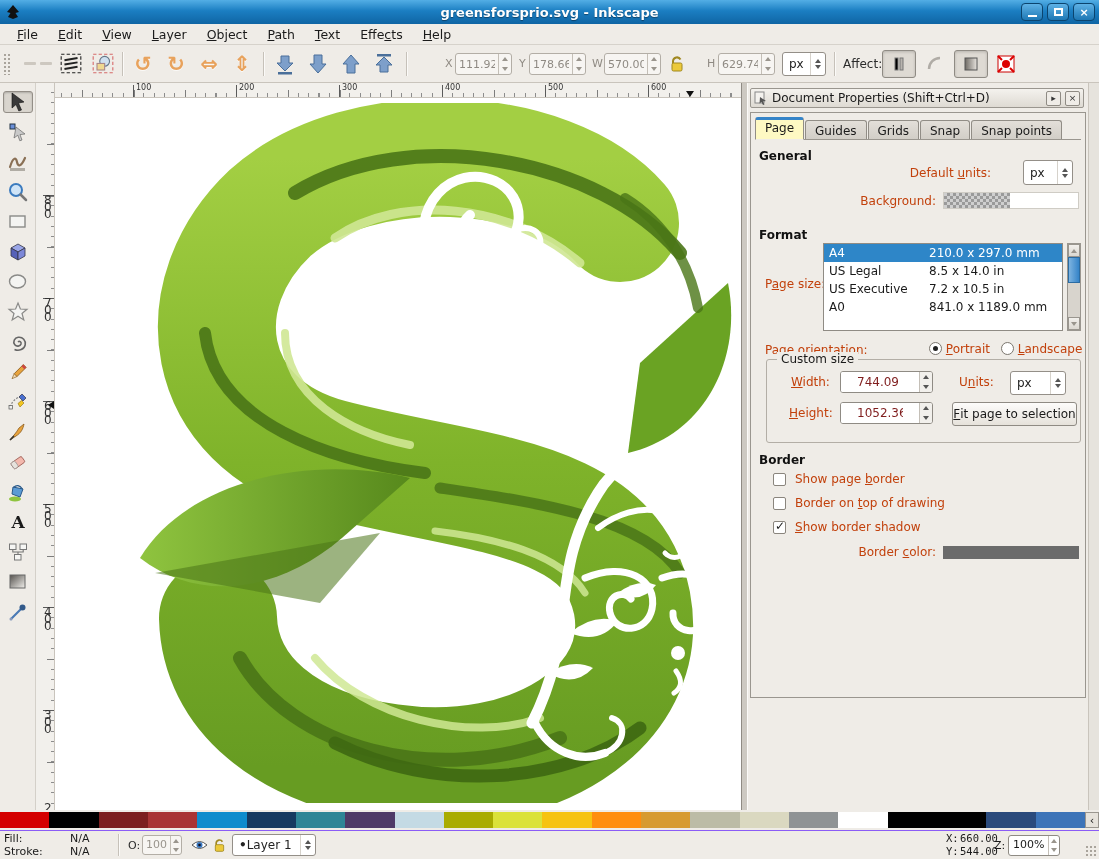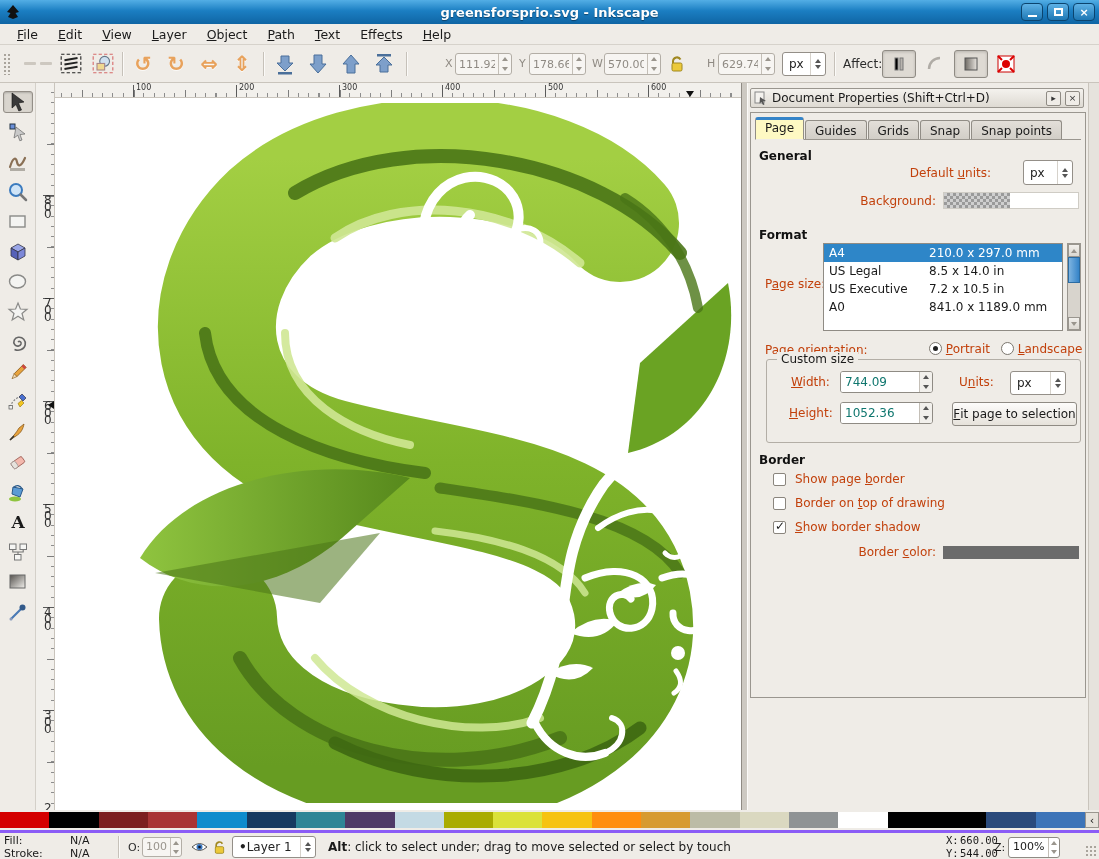--- a/index.html
+++ b/index.html
@@ -115,38 +115,38 @@
   .pslist-sb { position:absolute; left:316px; top:130px; width:14px; height:88px; border:1px solid #9a968f; background:#d8d4cd; }
   .sb-btn { position:absolute; left:0; width:12px; height:13px; background:linear-gradient(#f2f0ec,#dcd8d1); border:1px solid #9a968f; display:flex; align-items:center; justify-content:center; }
   .sb-thumb { position:absolute; left:0; top:13px; width:12px; height:26px; background:linear-gradient(90deg,#7db3e0,#3584c8); border:1px solid #2b6ca3; }
 
   .radio { width:13px; height:13px; border:1px solid #7b766e; border-radius:50%; background:#fff; display:inline-block; position:relative; vertical-align:-2px; }
   .radio.on::after { content:""; position:absolute; left:3px; top:3px; width:5px; height:5px; border-radius:50%; background:#222; }
 
   .groupbox { position:absolute; left:15px; top:246px; width:315px; height:84px; border:1px solid #b3aea6; border-radius:3px; }
   .groupbox .legend { position:absolute; top:-8px; left:10px; background:#efece7; padding:0 4px; font-size:12px; }
   .entry { position:absolute; display:flex; height:22px; border:1px solid #8f8b84; border-radius:3px; background:#fff; overflow:hidden; }
-  .entry input { border:none; outline:none; background:#fff; font-family:"DejaVu Sans", sans-serif; font-size:12px; padding:0 4px; width:78px; color:#0f766e; }
+  .entry input { border:none; outline:none; background:#fff; font-family:"DejaVu Sans", sans-serif; font-size:12px; padding:0 16px; width:78px; color:#7f1d1d; }
   .entry .spincol { border-left:1px solid #c4bfb7; background:#f2f0ec; }
   .entry .tri-up { border-bottom-color:#555; } .entry .tri-dn { border-top-color:#555; }
   .pbutton { position:absolute; height:24px; border:1px solid #8f8b84; border-radius:3px; background:linear-gradient(#fdfcfb,#e6e2db);
     font-size:12px; display:flex; align-items:center; justify-content:center; font-family:"DejaVu Sans", sans-serif; }
 
   .checkbox { position:absolute; width:13px; height:13px; border:1px solid #8a857d; border-radius:2px; background:#fff; }
   .checkbox.checked::after { content:"✓"; position:absolute; left:1px; top:-3px; font-size:12px; font-weight:bold; color:#1a1a1a; }
   .bswatch { position:absolute; height:13px; width:136px; }
 
   
   .palette-bar { position:absolute; left:0; top:810px; width:1099px; height:20px; background:#efece7; display:flex; align-items:center; }
   .palette { display:flex; width:1085px; height:16px; }
   .swatch { flex:1; height:16px; }
   .pal-scroll { width:14px; height:16px; border:1px solid #9a968f; background:#e6e2db; font-size:11px; display:flex; align-items:center; justify-content:center; }
 
   
-  .statusbar { position:absolute; left:0; top:830px; width:1099px; height:29px; background:#efece7; border-top:3px solid #8b5cf6; font-size:11px; }
+  .statusbar { position:absolute; left:0; top:830px; width:1099px; height:29px; background:#efece7; border-top:1px solid #8b5cf6; font-size:11px; }
   .fs-block { position:absolute; left:4px; top:1px; line-height:13px; }
   .fs-block .lab { display:inline-block; width:40px; }
   .fs-block .val { display:inline-block; width:30px; margin-left:26px; }
   .op-label { position:absolute; left:128px; top:8px; color:#2b2b2b; }
   .op-entry { position:absolute; left:142px; top:4px; width:40px; height:20px; border:1px solid #b3aea6; border-radius:3px; background:#f7f5f2; display:flex; }
   .op-entry .ov { flex:1; color:#9a958d; padding:2px 3px; font-size:11px; }
   .sb-ico { position:absolute; top:5px; width:18px; height:18px; display:flex; align-items:center; justify-content:center; }
   .layer-combo { position:absolute; left:232px; top:3px; width:84px; height:22px; }
   .hint { position:absolute; left:328px; top:7px; font-size:12px; color:#1a1a1a; white-space:nowrap; }
   .coords { position:absolute; left:946px; top:1px; line-height:13px; font-family:"DejaVu Sans Mono", monospace; font-size:10.5px; }
@@ -718,21 +718,20 @@
           <rect x="4" y="8" width="10" height="8" rx="1.5" fill="#ecc93a" stroke="#a08820"></rect>
         </svg>
     </div>
     <div class="combo layer-combo">
       <span class="cval"><b>•</b><span>Layer 1</span></span>
       <span class="carr">
           <i class="tri-up"></i>
           <i class="tri-dn"></i>
         </span>
     </div>
-    <div class="hint"><b>Alt</b><span>: click to select under; drag to move selected or select by touch</span></div>
     <div class="coords">
       <div><span class="cl">X:</span><span>660.00</span></div>
       <div><span class="cl">Y:</span><span>544.00</span></div>
     </div>
     <span class="zlab">Z:</span>
     <div class="zoom-entry">
       <span class="zv">100%</span>
       <div class="spincol">
           <span>
             <i class="tri-up"></i>

